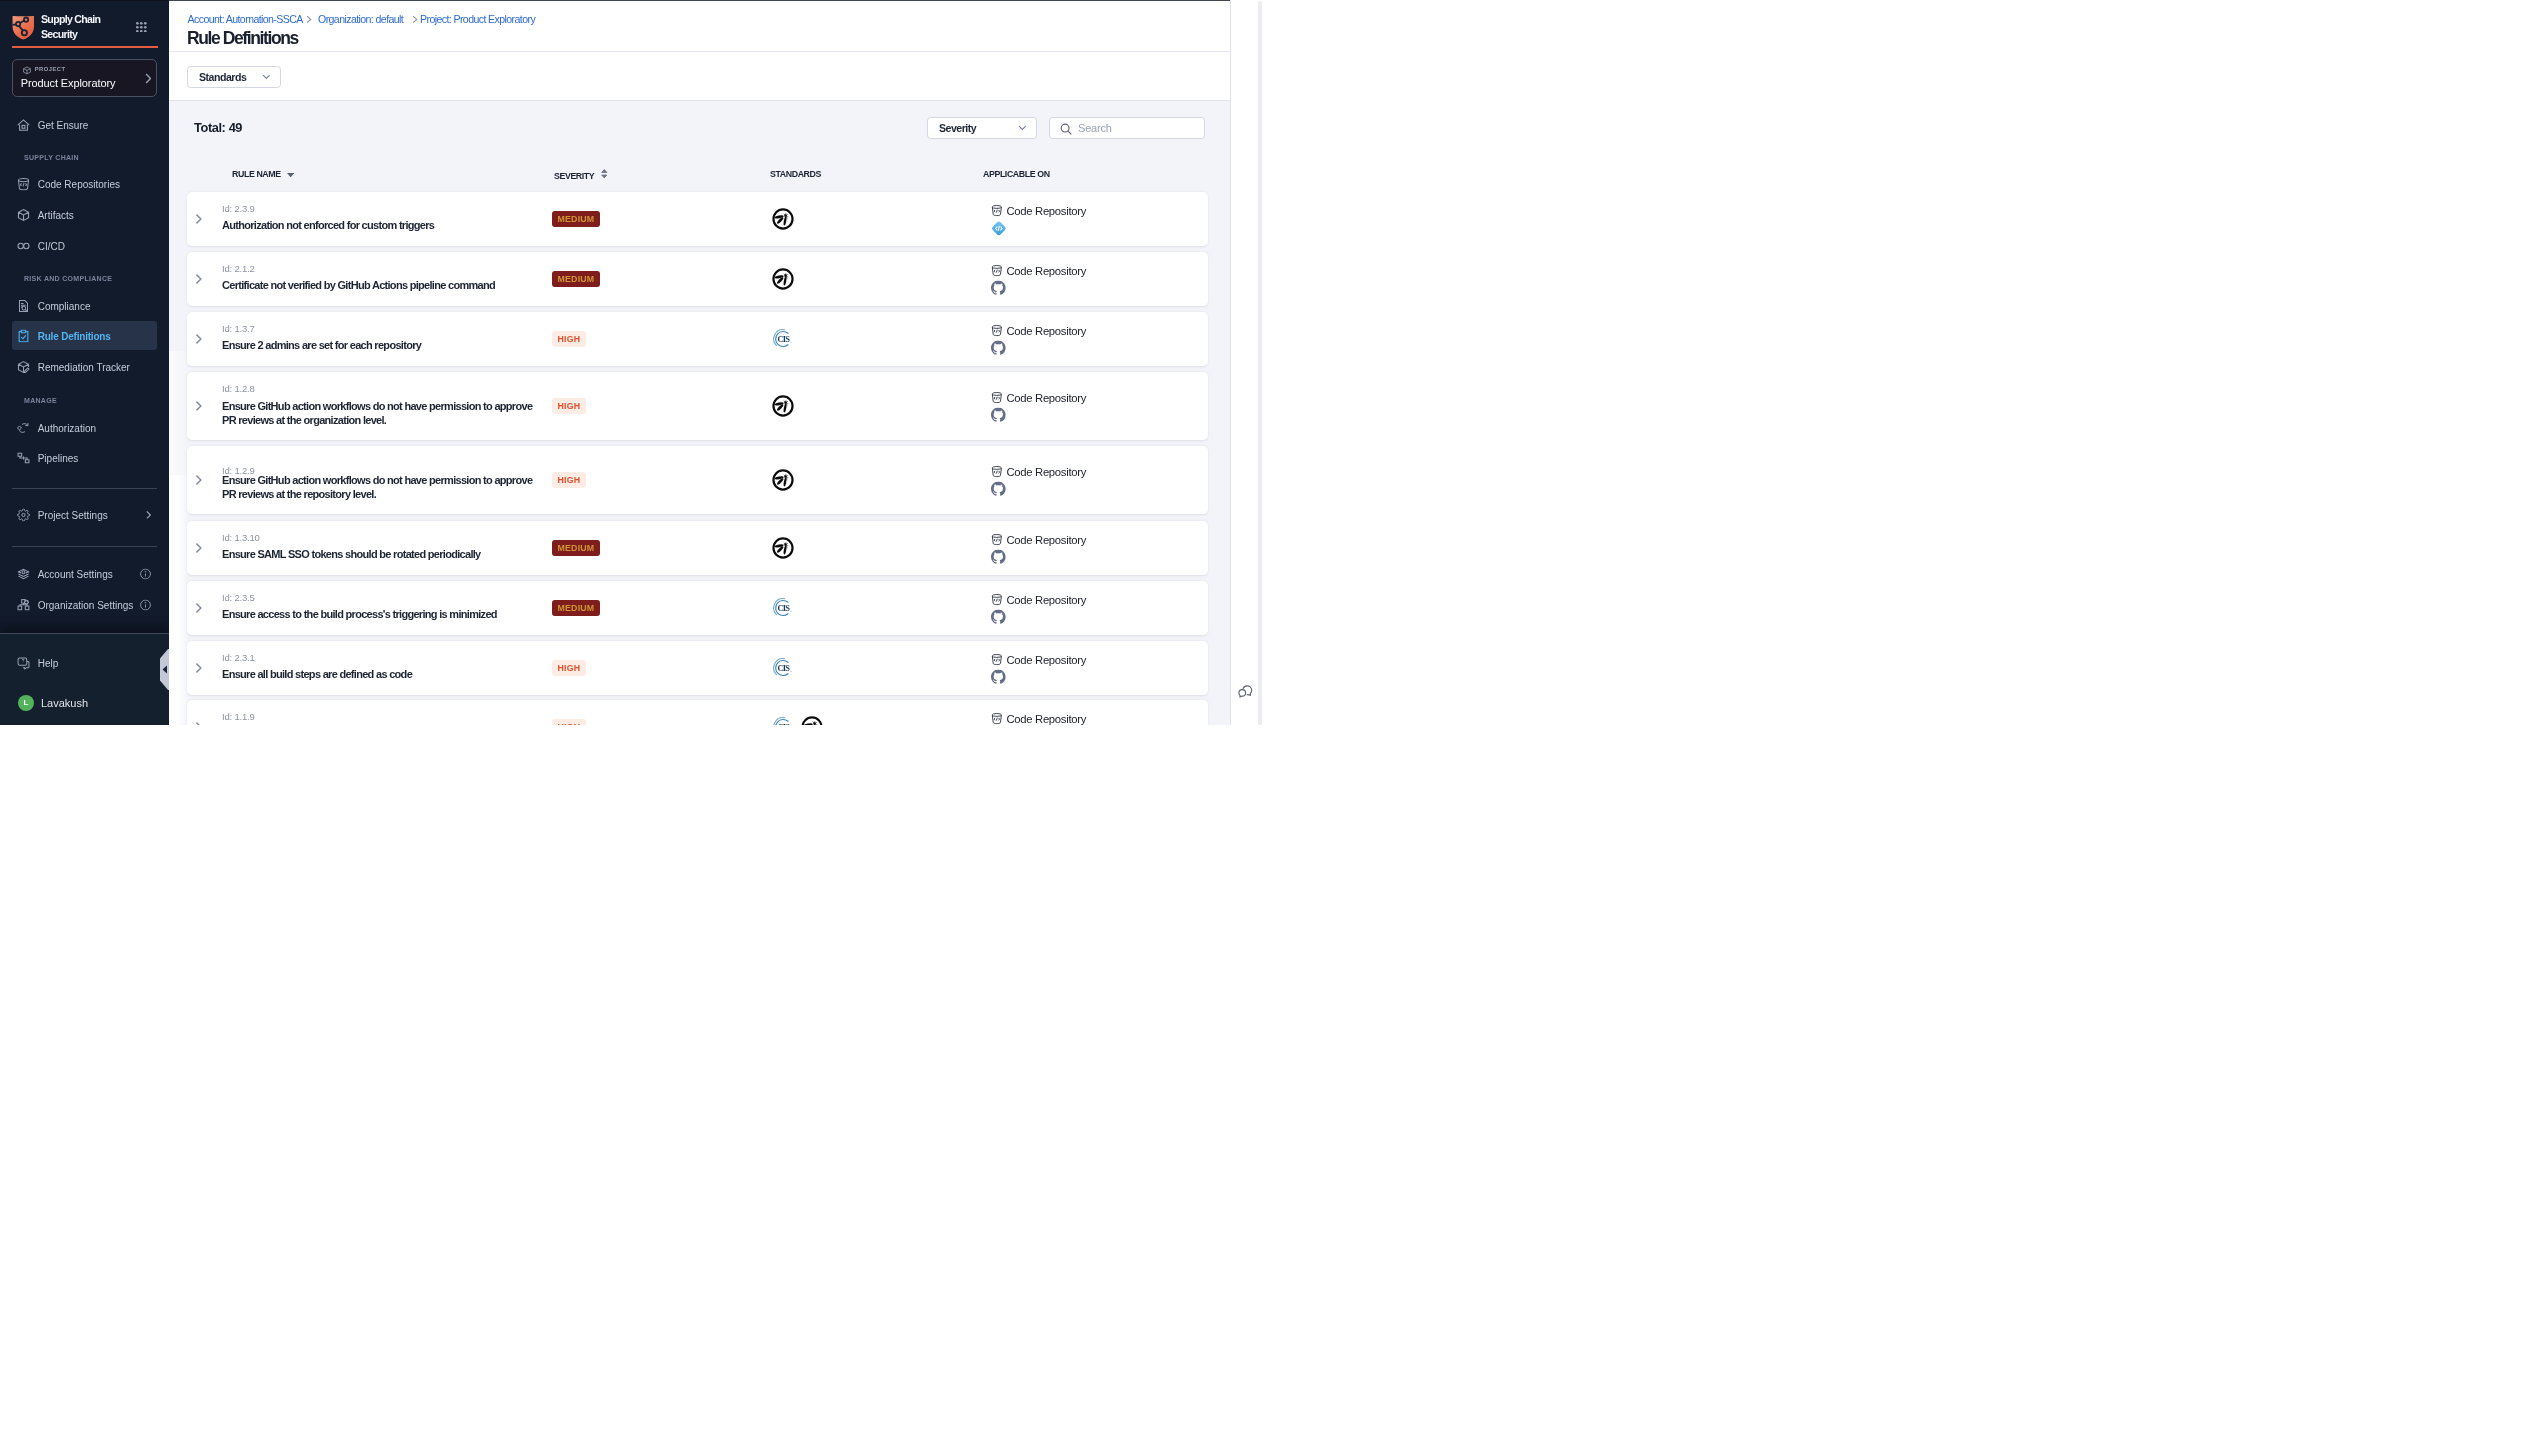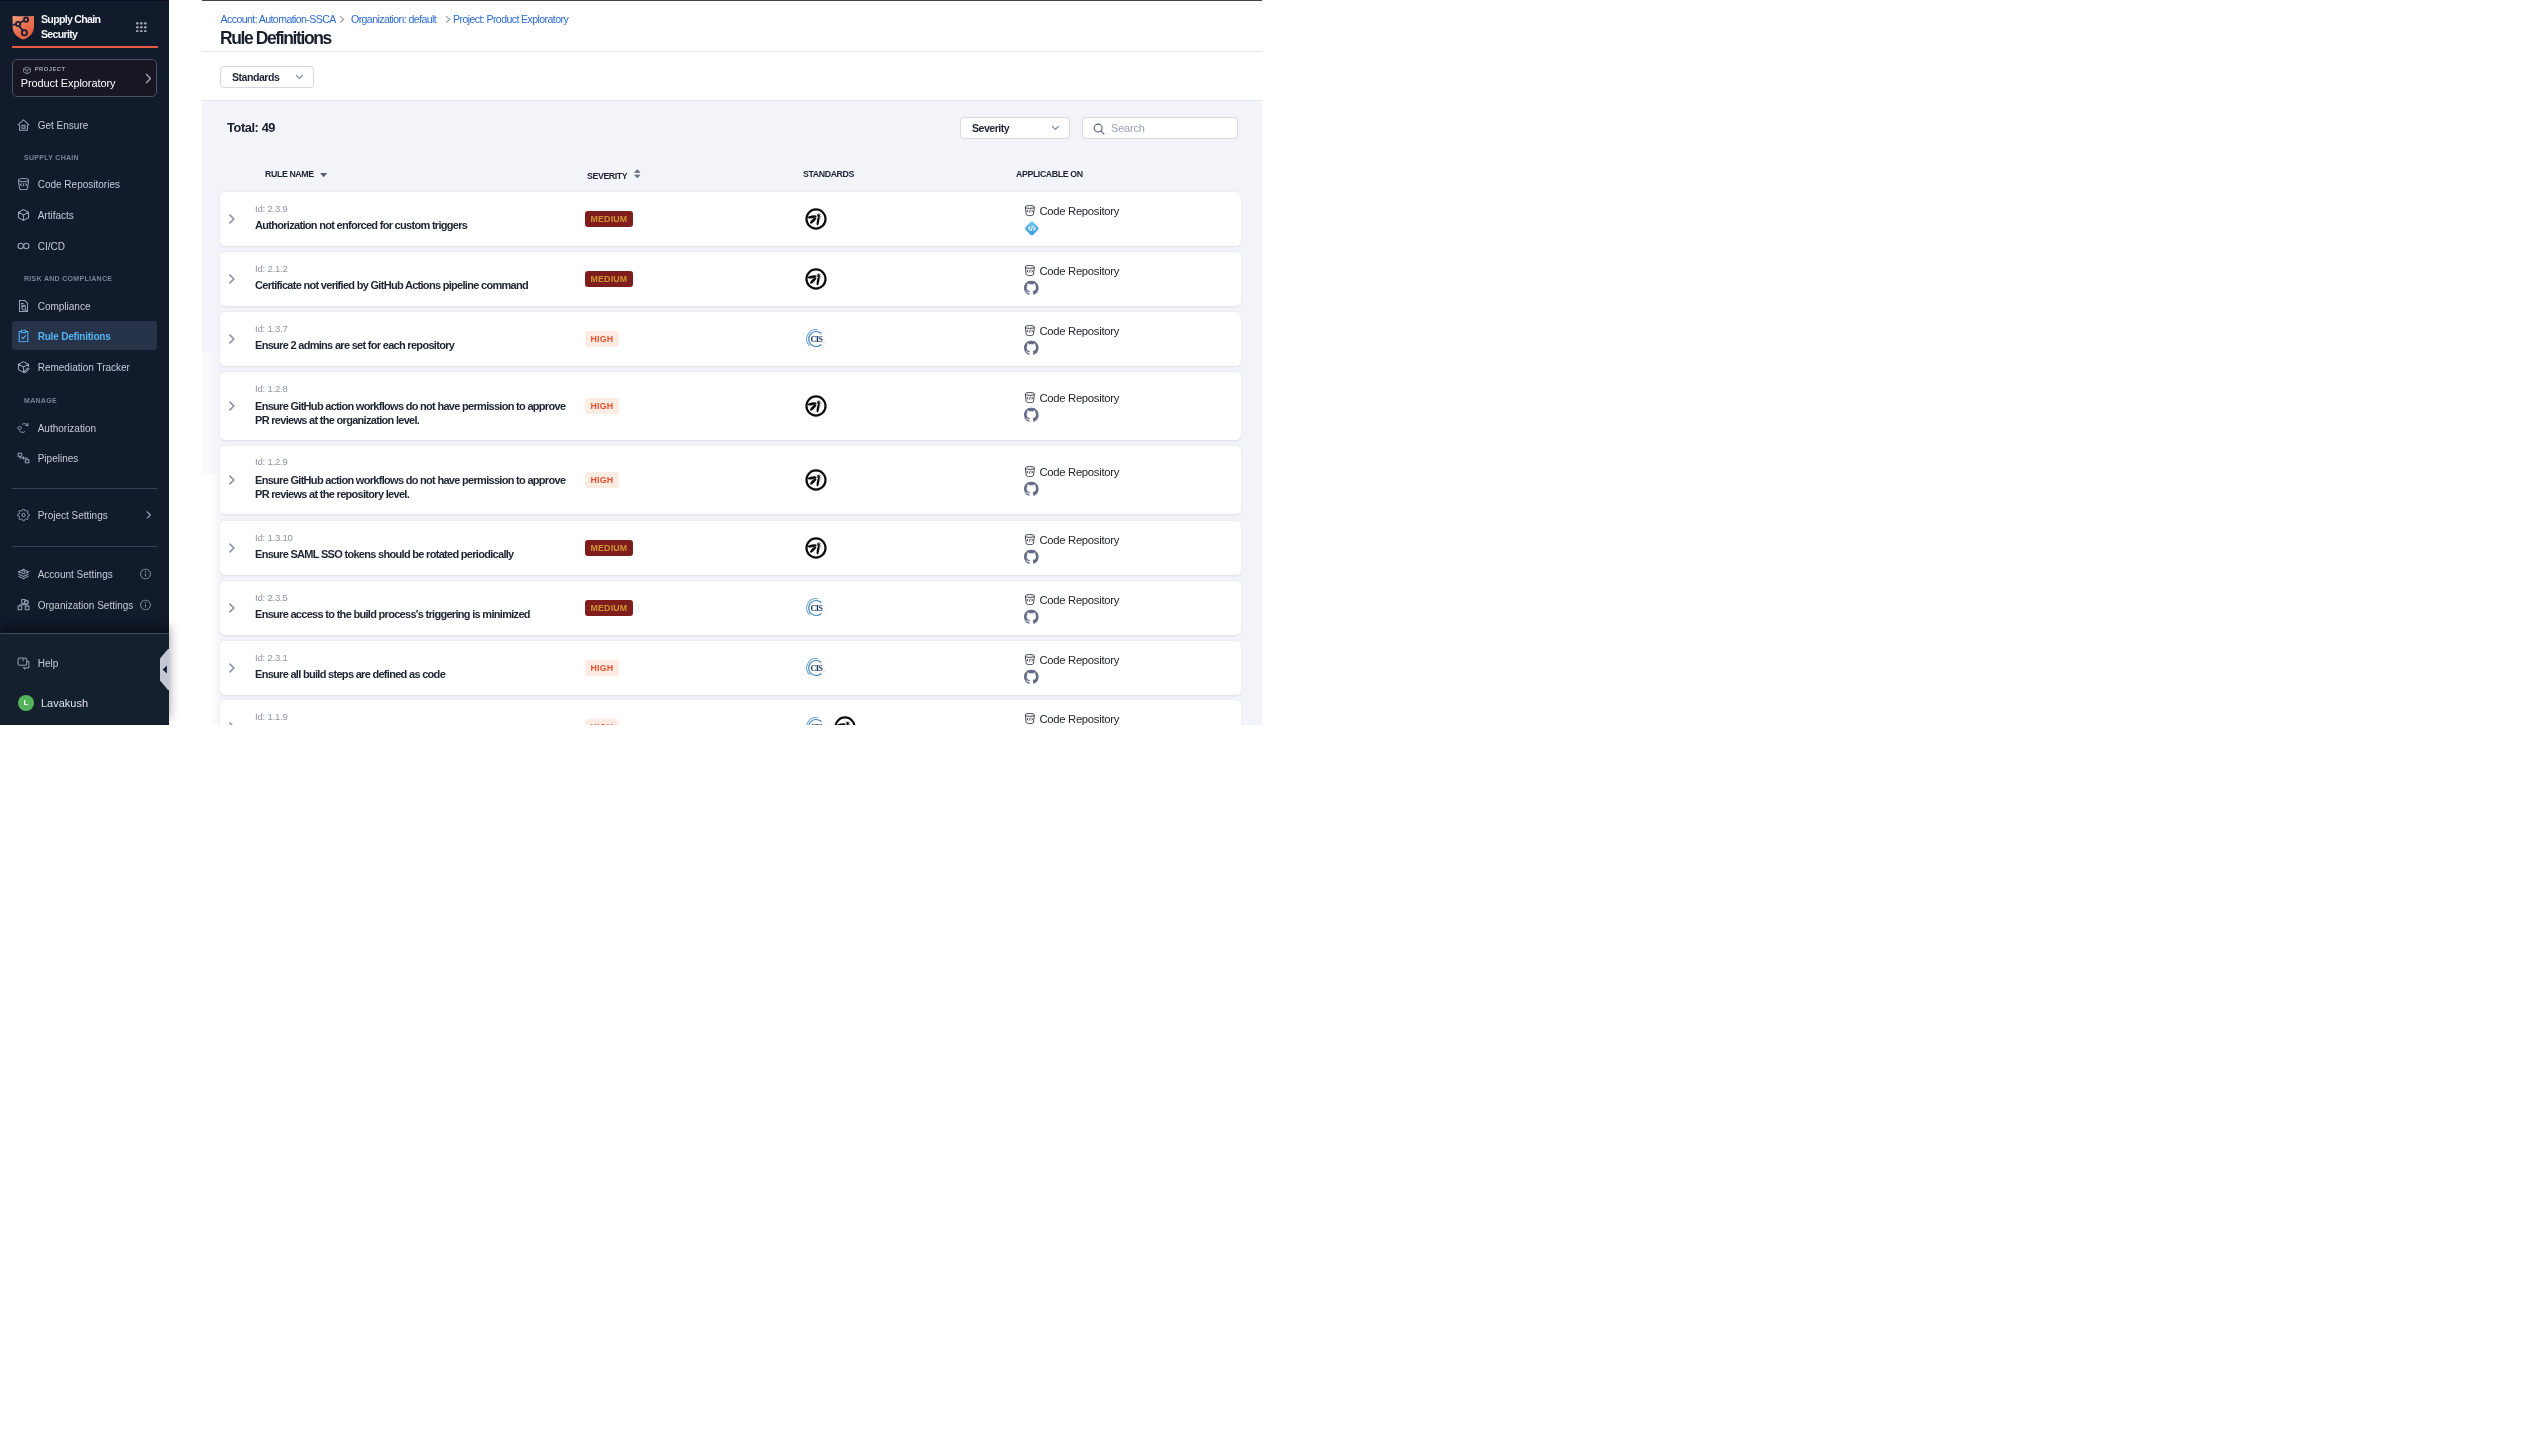--- a/index.html
+++ b/index.html
@@ -21,21 +21,21 @@
 .navitem .ntext { position:absolute; left:26px; top:50%; transform:translateY(-50%); white-space:nowrap; }
 .navitem .nicon { position:absolute; left:5.8px; top:50%; transform:translateY(-50%); width:13px; height:13px; }
 .navsel { background:#263349; border-radius:2.9px; color:#54b3f1; font-weight:bold; letter-spacing:-0.2px; }
 .sechead { position:absolute; left:24px; color:#79839a; font-size:7px; font-weight:bold; letter-spacing:0.3px; white-space:nowrap; }
 .sdivider { position:absolute; left:11.7px; width:145px; height:0.7px; background:rgba(160,172,194,.28); }
 #sbbottom { position:absolute; left:0; top:633px; width:169px; height:93px; background:#15202f; border-top:0.7px solid rgba(160,172,194,.3); box-shadow:0 -7.3px 10.2px rgba(0,0,0,.4); }
 .avatar { position:absolute; left:18px; top:694px; width:16px; height:16px; border-radius:50%; background:#54b25c; color:#fff; font-size:8px; font-weight:bold; text-align:center; line-height:16px; }
 .handle { position:absolute; left:160px; top:649px; width:9.5px; height:41px; }
 
 
-#main { position:absolute; left:169px; top:0; width:942px; height:725px; background:#fff;margin-left:33px; }
+#main { position:absolute; left:169px; top:0; width:942px; height:725px; background:#fff; }
 #maintop { position:absolute; left:0; top:0; width:1093px; height:1.1px; background:#42464d; }
 .crumb { position:absolute; top:13px; font-size:10.6px; letter-spacing:-0.6px; color:#2e6bd1; white-space:nowrap; }
 .pagetitle { position:absolute; left:18px; top:28px; font-size:17.5px; font-weight:bold; letter-spacing:-1.4px; color:#1a202d; }
 .hdiv1 { position:absolute; left:0; top:51px; width:1061px; height:0.7px; background:#e6e7ee; }
 .selectbox { position:absolute; height:22px; background:#fff; border:0.7px solid #d5d7e2; border-radius:3.7px; font-size:10.6px; font-weight:bold; letter-spacing:-0.5px; color:#1e2535; }
 .selectbox .lbl { position:absolute; left:11px; top:50%; transform:translateY(-50%); }
 .selectbox .chev { position:absolute; right:8.8px; top:50%; transform:translateY(-50%); }
 #stdsel { left:18px; top:66px; width:94px; }
 .hdiv2 { position:absolute; left:0; top:100px; width:1061px; height:0.7px; background:#e3e4eb; }
 #content { position:absolute; left:0; top:101px; width:1061px; height:625px; background:#f3f4f9; }
@@ -404,21 +404,21 @@
                 </svg> Code Repository</div>
       <div class="appline2"><svg width="14.6" height="14.6" viewBox="0 0 16 16" fill="#666e87">
                   <path d="M8 0C3.58 0 0 3.58 0 8c0 3.54 2.29 6.53 5.47 7.59.4.07.55-.17.55-.38 0-.19-.01-.82-.01-1.49-2.01.37-2.53-.49-2.69-.94-.09-.23-.48-.94-.82-1.13-.28-.15-.68-.52-.01-.53.63-.01 1.08.58 1.23.82.72 1.21 1.87.87 2.33.66.07-.52.28-.87.51-1.07-1.78-.2-3.64-.89-3.64-3.95 0-.87.31-1.59.82-2.15-.08-.2-.36-1.02.08-2.12 0 0 .67-.21 2.2.82.64-.18 1.32-.27 2-.27s1.36.09 2 .27c1.53-1.04 2.2-.82 2.2-.82.44 1.1.16 1.92.08 2.12.51.56.82 1.27.82 2.15 0 3.07-1.87 3.75-3.65 3.95.29.25.54.73.54 1.48 0 1.07-.01 1.93-.01 2.2 0 .21.15.46.55.38A8.01 8.01 0 0 0 16 8c0-4.42-3.58-8-8-8z"></path>
                 </svg></div>
     </div>
   </div>
           <div class="card" style="top:345px;height:68px">
     <svg class="rchev" width="7.3" height="11.7" viewBox="0 0 10 16" fill="none" stroke="#858da0" stroke-width="2">
               <path d="M2 2 L8 8 L2 14"></path>
             </svg>
-    <div class="rid" style="top:10px">Id: 1.2.9</div>
+    <div class="rid" style="top:19px">Id: 1.2.9</div>
     <div class="rtitle" style="top:27px">Ensure GitHub action workflows do not have permission to approve<br>PR reviews at the repository level.</div>
     <div class="badge bhigh">HIGH</div>
     <div class="stdicon" style="display:flex;align-items:center">
               <svg width="22" height="22" viewBox="0 0 30 30">
                 <circle cx="15" cy="15" r="13" fill="none" stroke="#0c0c0c" stroke-width="3"></circle>
                 <g fill="#0c0c0c">
                   <ellipse cx="9.7" cy="12.0" rx="6.3" ry="1.9" transform="rotate(-10 9.7 12.0)"></ellipse>
                   <ellipse cx="11.2" cy="17.0" rx="5.7" ry="1.9" transform="rotate(-45 11.2 17.0)"></ellipse>
                   <ellipse cx="17.8" cy="17.8" rx="6.2" ry="1.65" transform="rotate(-80 17.8 17.8)"></ellipse>
                   <circle cx="18.5" cy="10.4" r="1.8"></circle>

